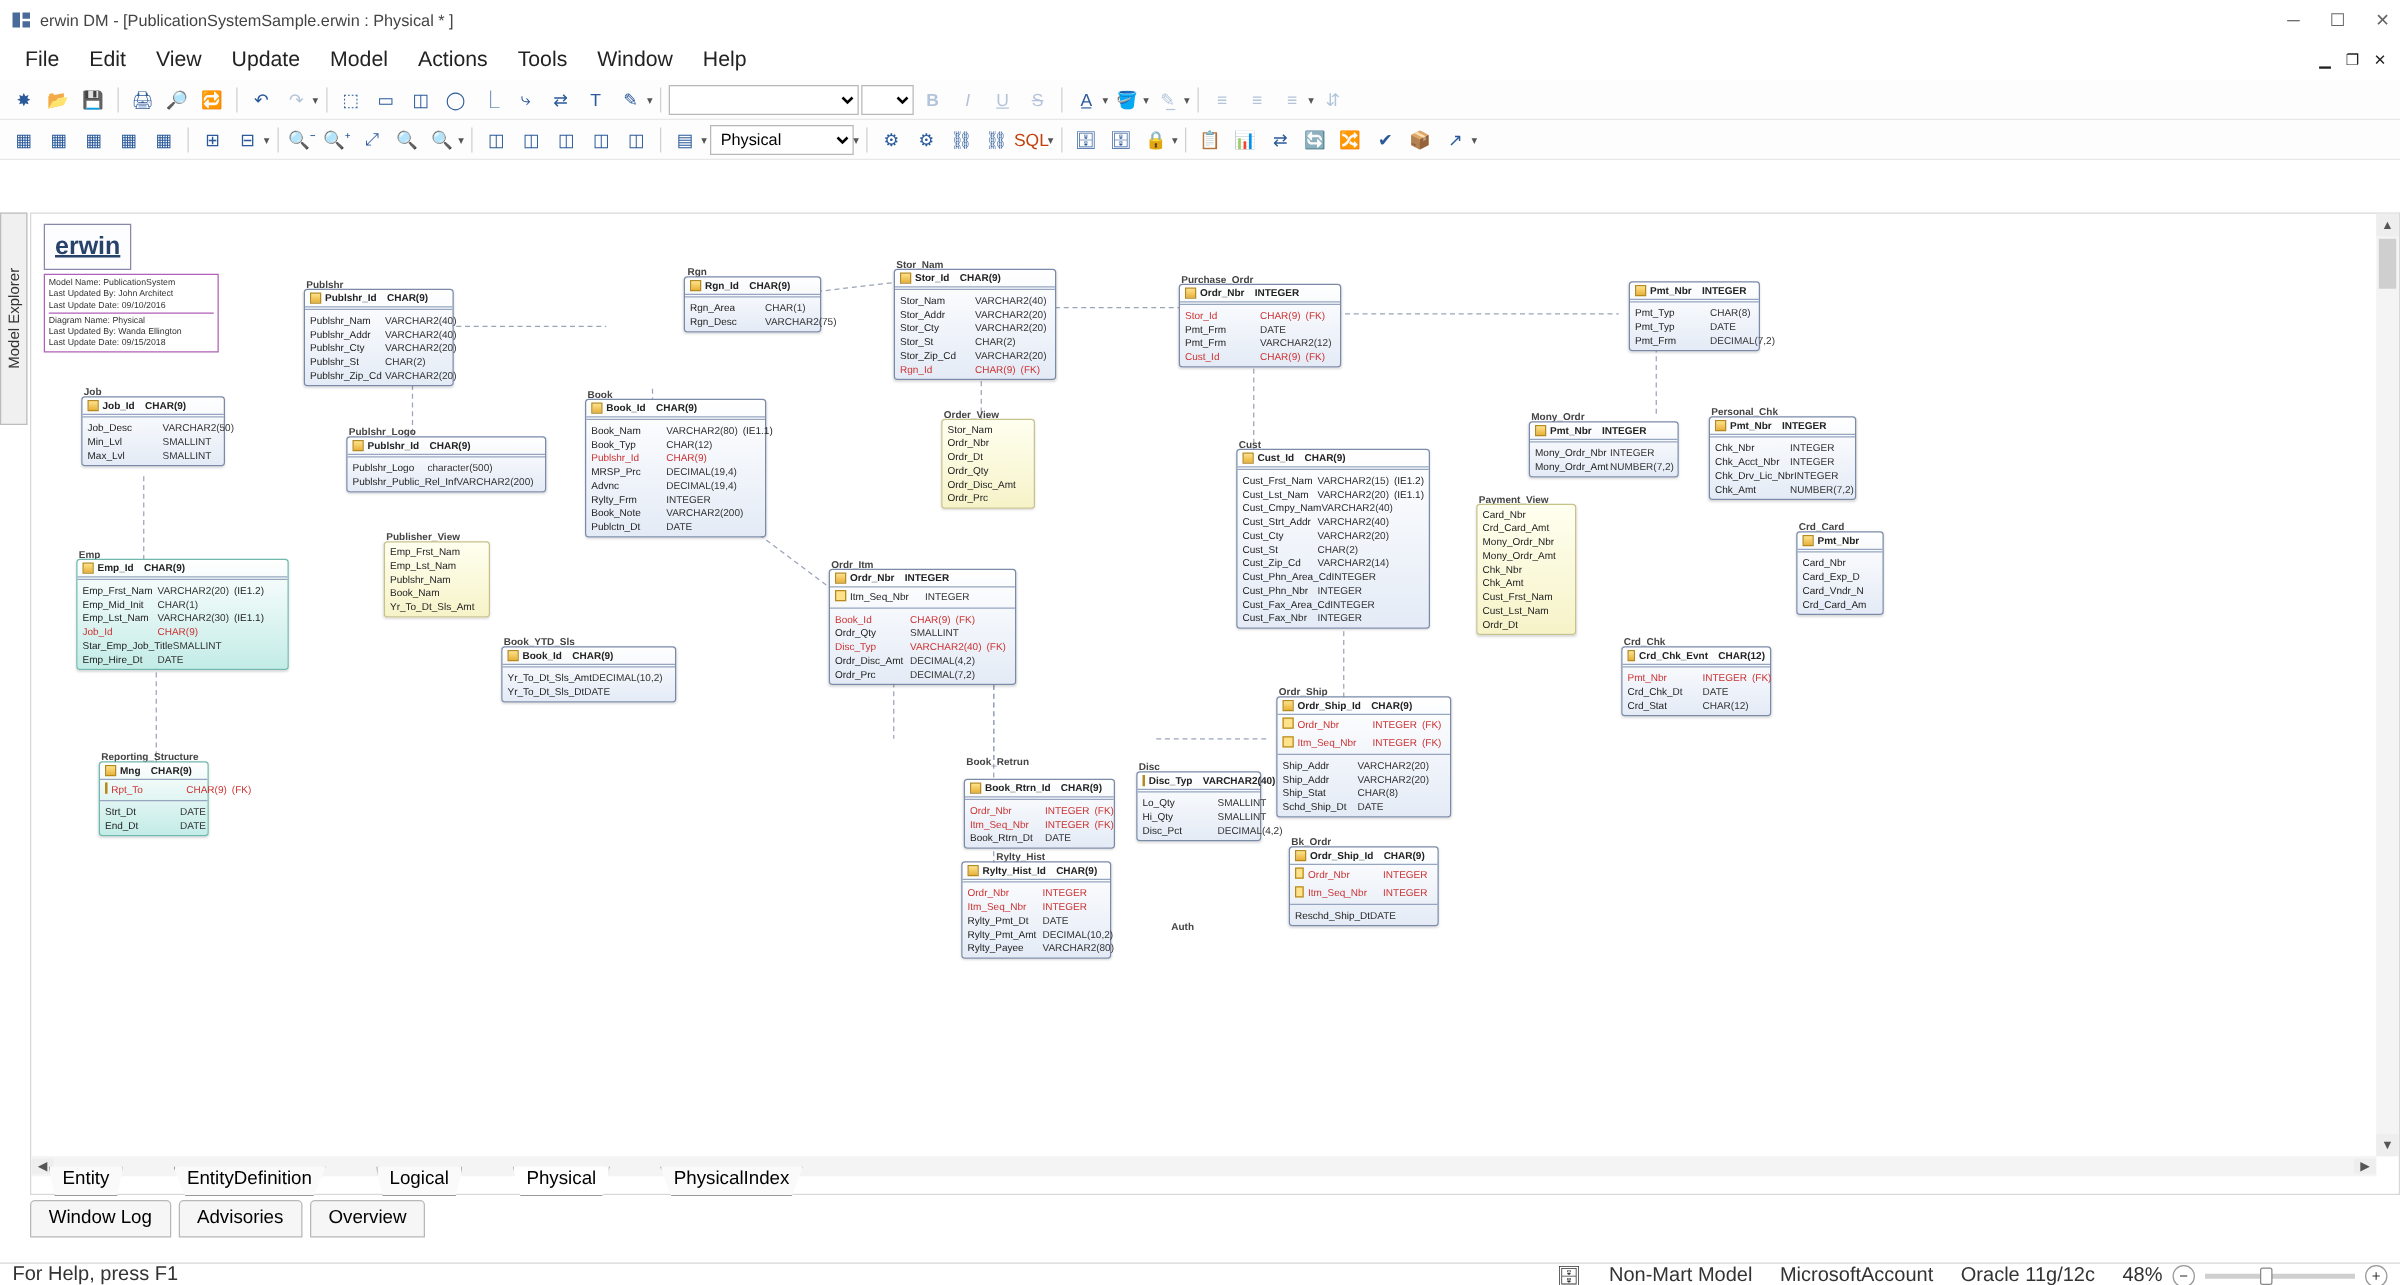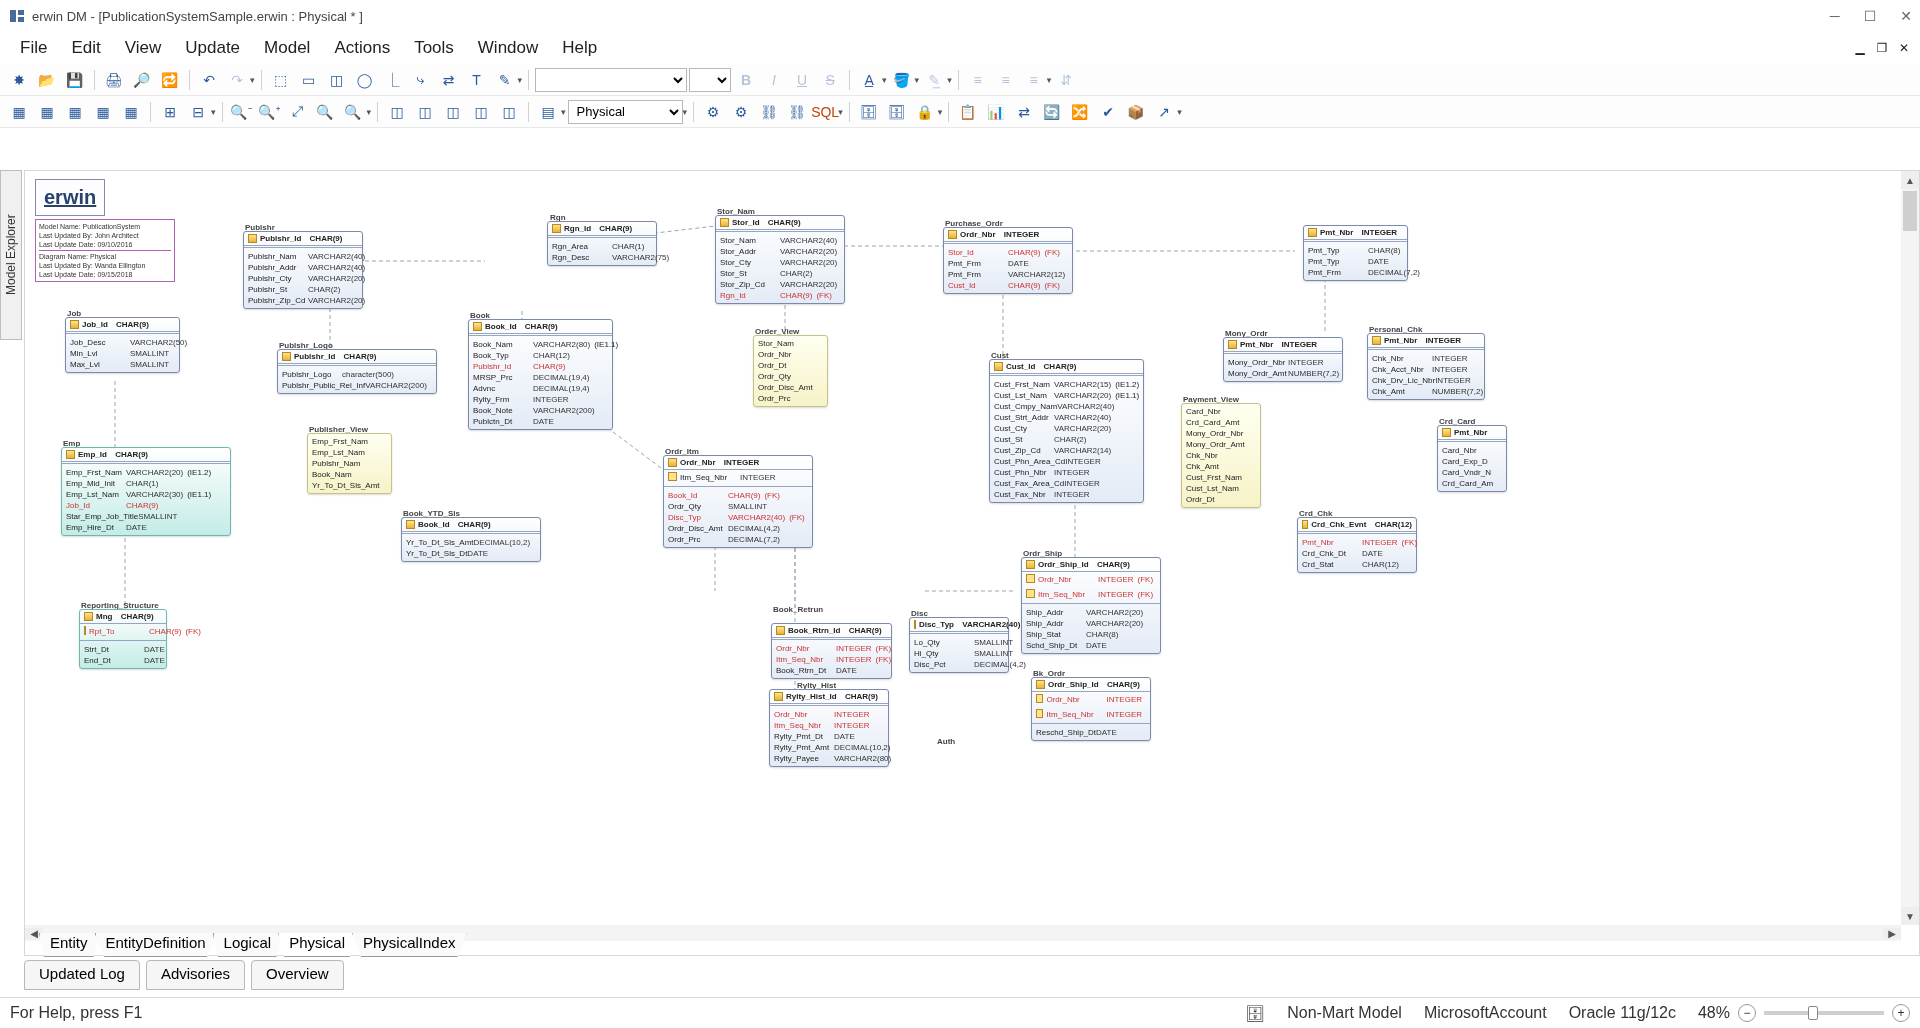--- a/index.html
+++ b/index.html
@@ -34,21 +34,21 @@
 .workspace{ position:absolute; left:24px; top:170px; right:0; bottom:72px; background:#fff; border:1px solid #d8d8d8;}
 .canvas{ position:absolute; left:0; top:0; right:18px; bottom:30px; overflow:hidden;}
 .vscroll{ position:absolute; right:0; top:0; width:18px; bottom:30px; background:#f4f4f4;}
 .vscroll .up,.vscroll .down{height:18px;display:flex;align-items:center;justify-content:center;font-size:10px;color:#555;background:#eee;}
 .vscroll .thumb{height:40px;background:#cfcfcf;margin:2px;}
 .hscroll{ position:absolute; left:0; right:18px; bottom:14px; height:16px; background:#f4f4f4; display:flex;align-items:center;}
 .hscroll .left,.hscroll .right{width:18px;text-align:center;font-size:10px;color:#555;background:#eee;}
 .hscroll .track{flex:1;height:100%;}
 
 
-.canvas-tabs{ position:absolute; left:14px; bottom:-2px; height:24px; display:flex; font-size:15px;}
+.canvas-tabs{ position:absolute; left:14px; bottom:-2px; height:24px; display:flex; font-size:15px;gap:44px;}
 .ctab{ padding:1px 10px 0; border:1px solid #999; border-top:none; background:#fafafa; border-radius:0 0 6px 6px; margin-right:-4px; position:relative; clip-path:polygon(0 0,100% 0,92% 100%,8% 100%);}
 .ctab.active{ background:#fff; }
 
 
 .ent{ position:absolute; border:1px solid #7a8aa8; background:linear-gradient(#fff,#e4ebf6); font-size:8px; color:#222; box-shadow:0 1px 2px rgba(0,0,0,.15); border-radius:3px;}
 .ent.teal{ background:linear-gradient(#fff,#c3ece7); border-color:#6fb8ae;}
 .ent.yellow{ background:linear-gradient(#fffff0,#f6f3c8); border-color:#c7c18a;}
 .ent .title{ padding:2px 4px; font-weight:bold; border-bottom:1px solid #97a6c0; display:flex; gap:3px; align-items:center;}
 .ent .title .ico{width:9px;height:9px;background:linear-gradient(#ffe28a,#e8b23a);border:1px solid #b58a1f;}
 .ent .cols{ padding:2px 4px; line-height:11px;}
@@ -68,21 +68,21 @@
 
 
 svg.rel{ position:absolute; left:0; top:0; width:100%; height:100%; pointer-events:none;}
 svg.rel line,svg.rel polyline{ stroke:#9aa4b8; stroke-width:1; stroke-dasharray:4 3; fill:none;}
 
 
 .bottom-tabs{ position:absolute; left:24px; bottom:38px; height:30px; display:flex; gap:6px; font-size:15px;}
 .btab{ padding:4px 14px; border:1px solid #b8b8b8; border-radius:4px 4px 0 0; background:#f6f6f6;}
 
 
-.status-bar{ position:absolute; left:0; right:0; bottom:0; height:31px; display:flex; align-items:center; padding:0 10px; font-size:16px; color:#333; border-top:1px solid #d8d8d8;}
+.status-bar{ position:absolute; left:0; right:0; bottom:0; height:18px; display:flex; align-items:flex-start; padding:0 10px; font-size:16px; color:#333; border-top:1px solid #d8d8d8;}
 .status-bar .mid{ margin-left:auto; display:flex; gap:22px; align-items:center;}
 .zoom-ctrl{ display:flex; align-items:center; gap:8px;}
 .zoom-track{ width:120px; height:4px; background:#cfcfcf; position:relative;}
 .zoom-thumb{ position:absolute; left:44px; top:-5px; width:10px;height:14px; background:#fff; border:1px solid #888; border-radius:2px;}
 .zc-btn{ width:18px;height:18px; border:1px solid #999; border-radius:50%; display:flex;align-items:center;justify-content:center; font-size:12px;}
 </style>
 </head>
 <body>
 
 <div class="title-bar">
@@ -1063,21 +1063,21 @@
   <div class="canvas-tabs">
     <div class="ctab">Entity</div>
     <div class="ctab">EntityDefinition</div>
     <div class="ctab">Logical</div>
     <div class="ctab active">Physical</div>
     <div class="ctab">PhysicalIndex</div>
   </div>
 </div>
 
 <div class="bottom-tabs">
-  <div class="btab">Updated Log</div>
+  <div class="btab">Window Log</div>
   <div class="btab">Advisories</div>
   <div class="btab">Overview</div>
 </div>
 
 <div class="status-bar">
   <span>For Help, press F1</span>
   <div class="mid">
     <span>🗄</span>
     <span>Non-Mart Model</span>
     <span>MicrosoftAccount</span>

